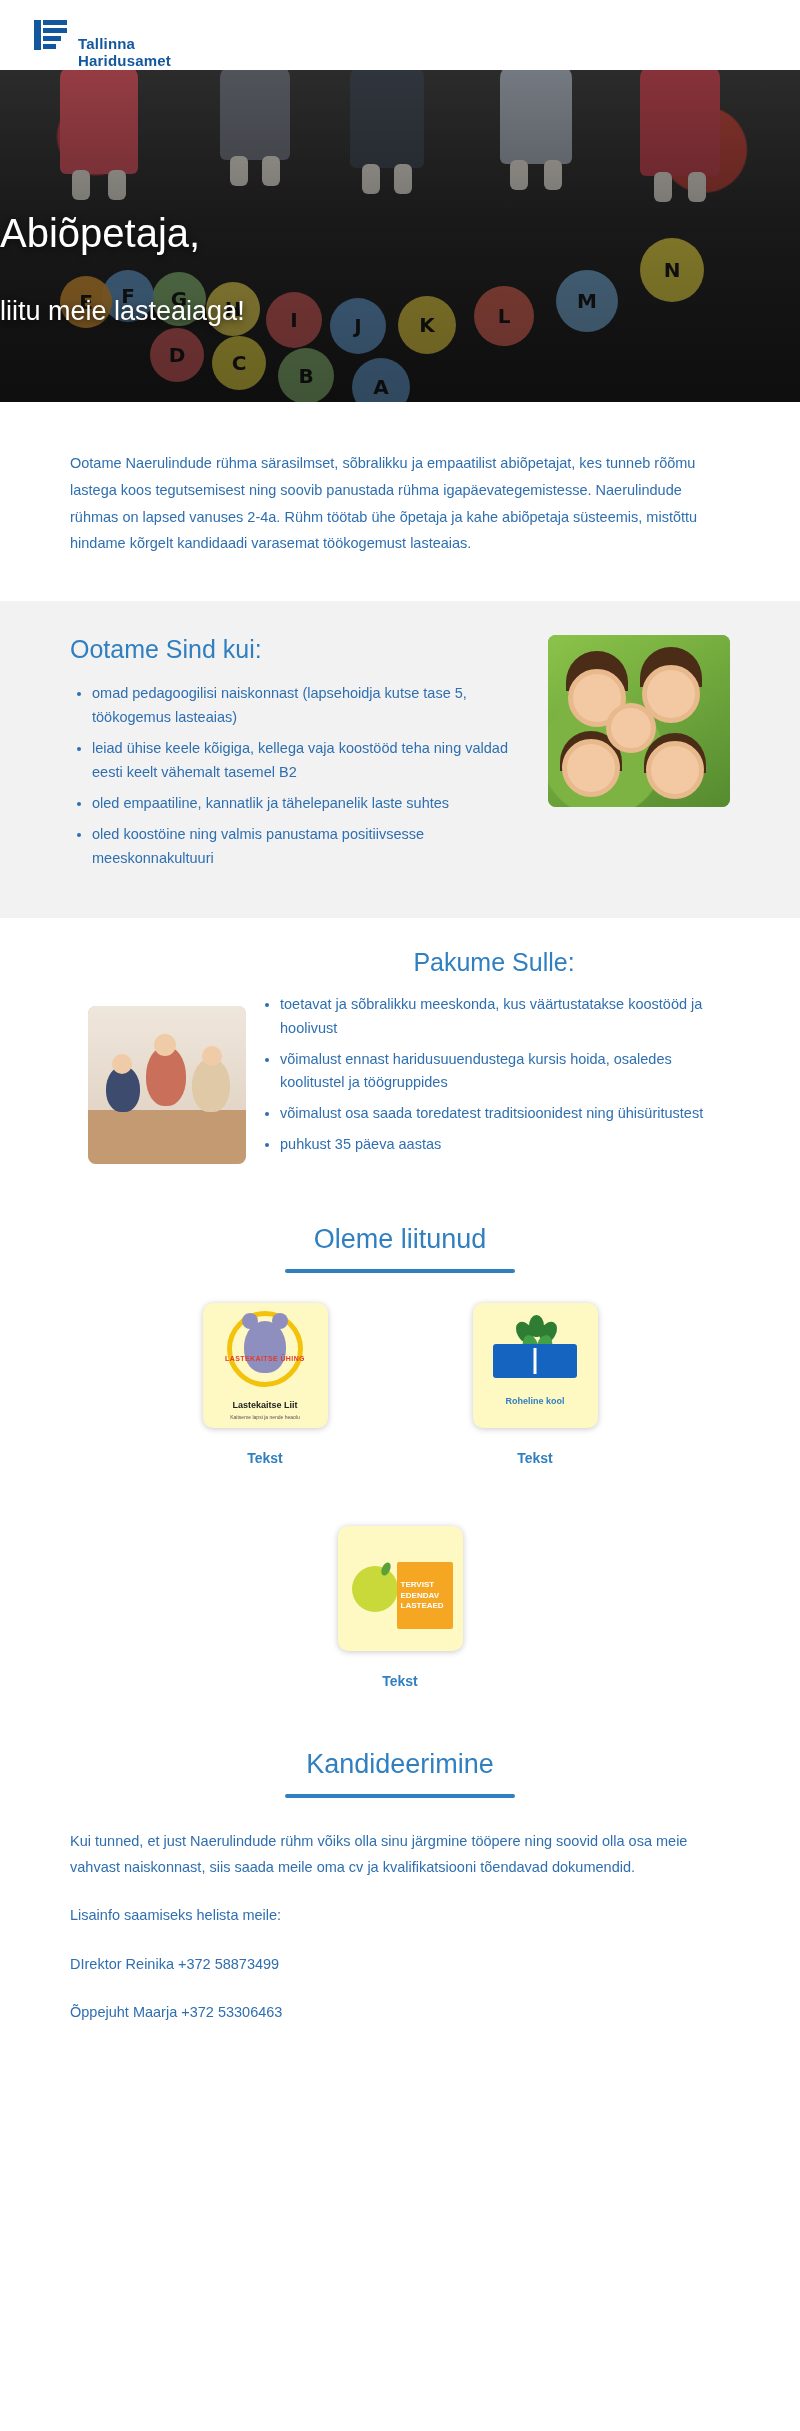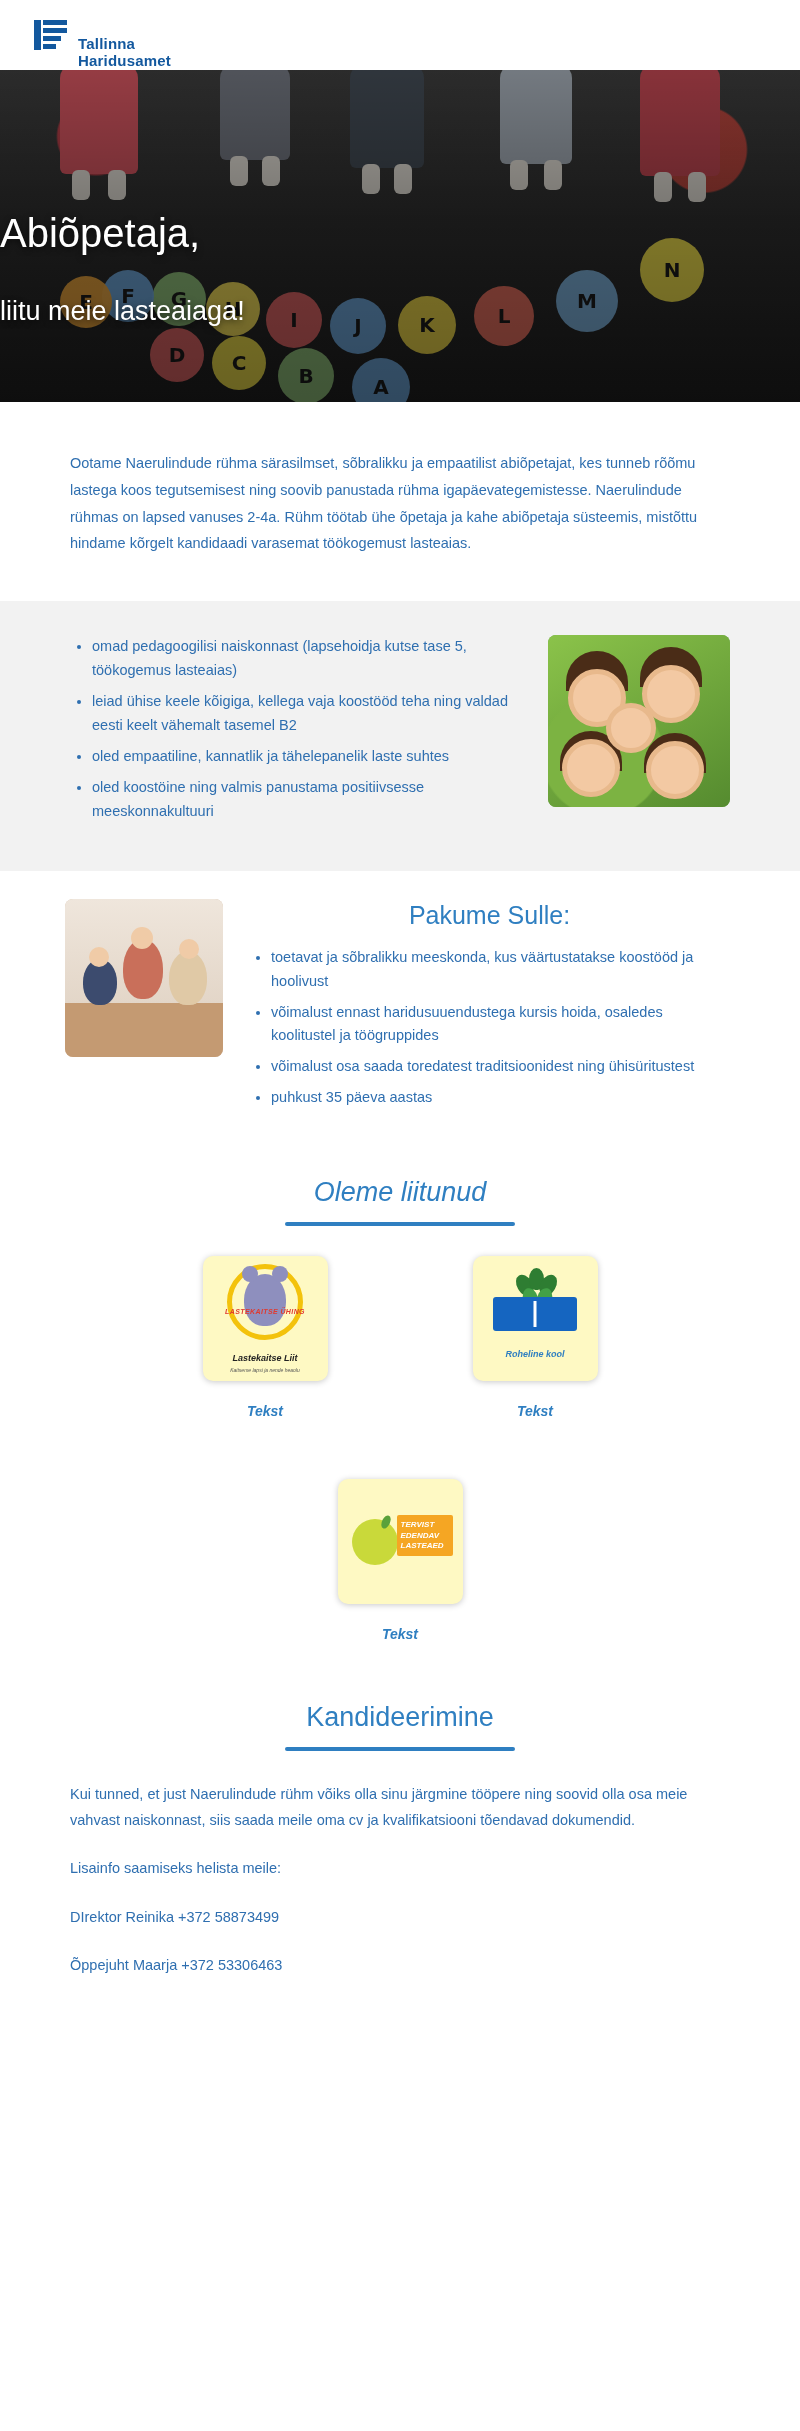--- a/index.html
+++ b/index.html
@@ -169,24 +169,24 @@
   }
   .photo-kids .hair {
     position: absolute;
     width: 62px; height: 40px;
     background: #4a2c17;
     border-radius: 40px 40px 0 0;
   }
 
   
   .offer {
-    padding: 28px 70px 26px 65px;
+    padding: 28px 70px 26px 88px;
     display: flex;
-    gap: 26px;
-    align-items: flex-start;
+    gap: 12px;
+    align-items: flex-end;
     background: #ffffff;
   }
   .photo-table {
     width: 158px; height: 158px;
     border-radius: 8px;
     flex: none;
     overflow: hidden;
     position: relative;
     background: #d9c3ae;
   }
@@ -208,21 +208,20 @@
     font-size: 25px;
     margin: 0 0 16px 0;
     font-weight: normal;
     text-align: center;
   }
 
   
   .joined {
     padding: 34px 70px 10px 70px;
     text-align: center;
-    font-style: italic;
   }
   .joined h2, .apply h2 {
     color: #2f7fc1;
     font-size: 27px;
     font-weight: normal;
     margin: 0 0 14px 0;
   }
   .rule {
     width: 230px; height: 4px;
     background: #2f7fc1;
@@ -313,21 +312,21 @@
     background: #c9d93a;
   }
   .te-round::after {
     content:""; position:absolute; right: 8px; top: -4px;
     width: 8px; height: 14px; background: #5aa13a;
     border-radius: 50% 50% 50% 50%;
     transform: rotate(25deg);
   }
   .te-label {
     position: absolute; right: 10px; top: 36px;
-    width: 56px; padding: 5px 4px;
+    width: 56px; padding: 18px 4px;
     background: #f5a623;
     color: #ffffff;
     font-size: 8px;
     font-weight: bold;
     line-height: 1.3;
     text-align: left;
     border-radius: 2px;
   }
 
   
@@ -416,20 +415,21 @@
       <div class="hero-line2">liitu meie lasteaiaga!</div>
     </div>
   </div>
 
   <div class="intro">
     <p>Ootame Naerulindude rühma särasilmset, sõbralikku ja empaatilist abiõpetajat, kes tunneb rõõmu lastega koos tegutsemisest ning soovib panustada rühma igapäevategemistesse. Naerulindude rühmas on lapsed vanuses 2-4a. Rühm töötab ühe õpetaja ja kahe abiõpetaja süsteemis, mistõttu hindame kõrgelt kandidaadi varasemat töökogemust lasteaias.</p>
   </div>
 
   <div class="grey">
     <div class="grey-left">
+      <h2 class="sec-title">Ootame Sind kui:</h2>
       <ul class="bullets">
         <li>omad pedagoogilisi naiskonnast (lapsehoidja kutse tase 5, töökogemus lasteaias)</li>
         <li>leiad ühise keele kõigiga, kellega vaja koostööd teha ning valdad eesti keelt vähemalt tasemel B2</li>
         <li>oled empaatiline, kannatlik ja tähelepanelik laste suhtes</li>
         <li>oled koostöine ning valmis panustama positiivsesse meeskonnakultuuri</li>
       </ul>
     </div>
     <div class="photo-kids">
       <div class="grass"></div>
       <div class="hair" style="left:18px;  top:16px;"></div>

